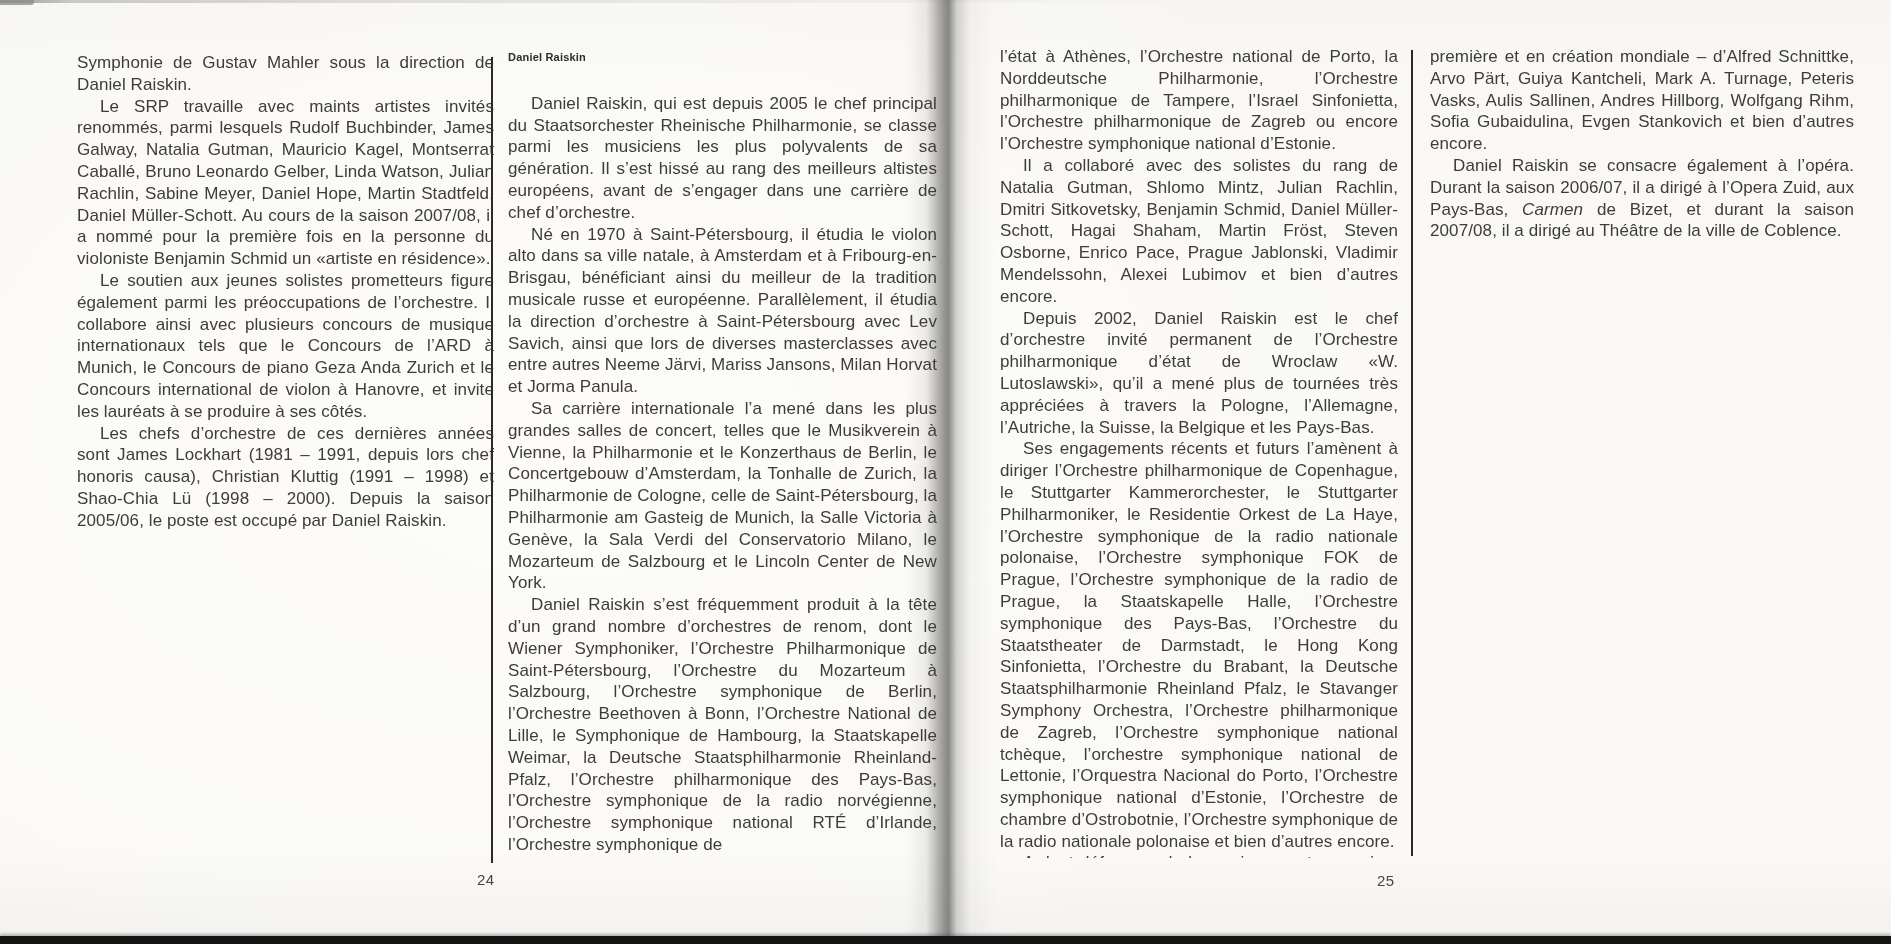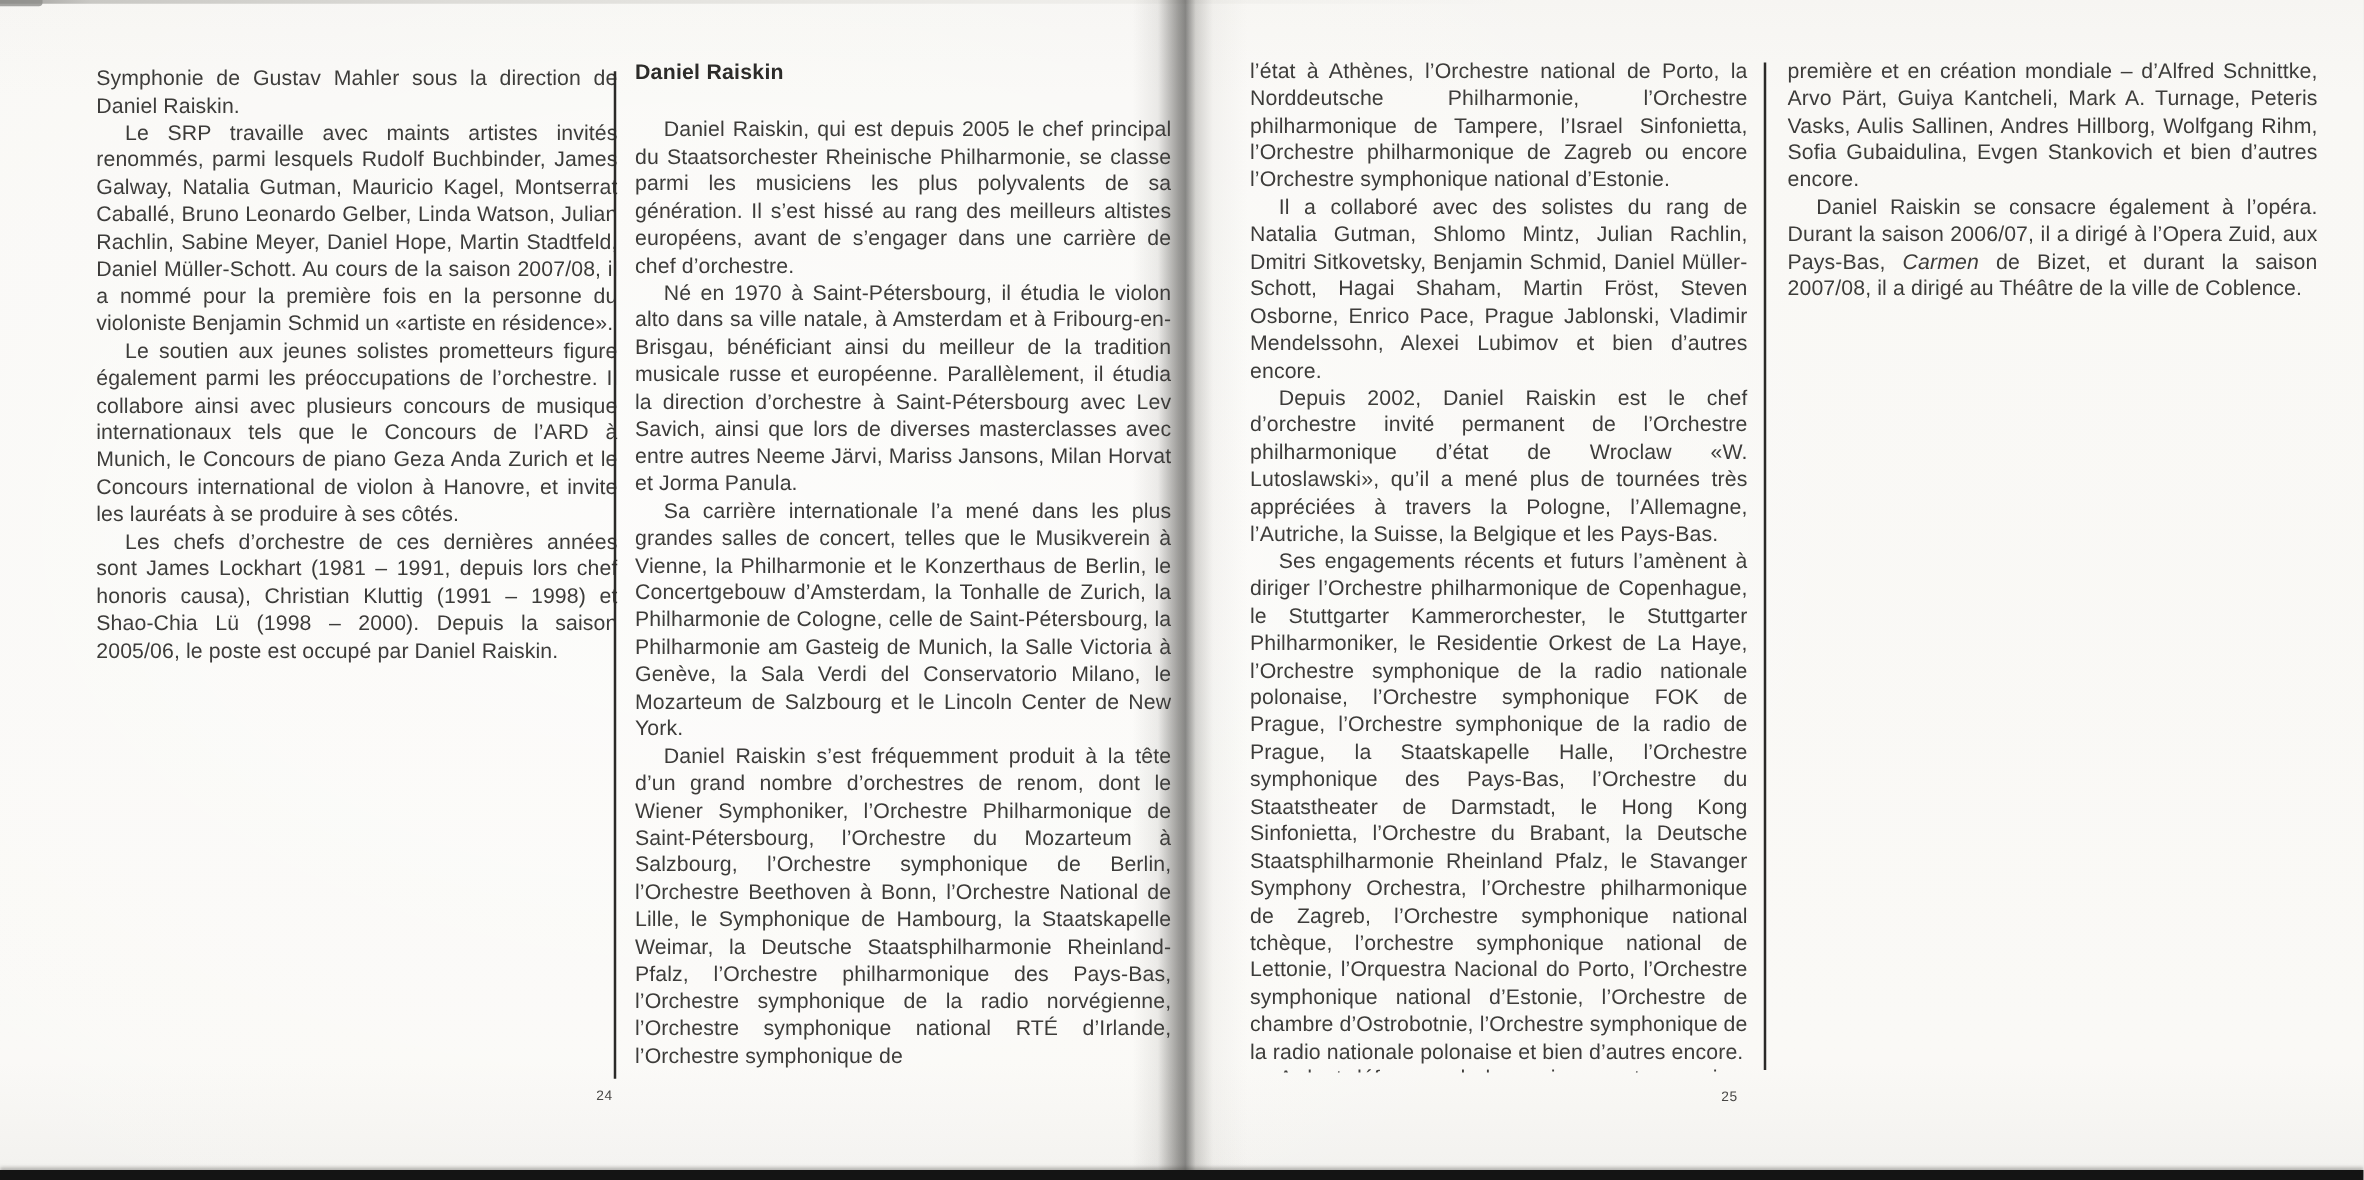--- a/index.html
+++ b/index.html
@@ -47,35 +47,35 @@
     position: absolute;
     text-align: justify;
     font-size: 17px;
     line-height: 21.8px;
     letter-spacing: 0.1px;
     overflow: hidden;
   }
   .col p { margin: 0; }
   .col p.indent { text-indent: 23px; }
   .heading {
-    font-size: 17px;
+    font-size: 11px;
     font-weight: bold;
     color: #2c2b29;
     margin: 0 0 24px 0;
     letter-spacing: 0.2px;
     text-align: left;
   }
   .rule {
     position: absolute;
     width: 2px;
     background: #2b2a28;
   }
   .pagenum {
     position: absolute;
-    font-size: 11px;
+    font-size: 15px;
     color: #47464 4;
     color: #474644;
     letter-spacing: 0.5px;
   }
   em { font-style: italic; }
 
   .colA { left: 60px;  top: 52px; width: 417px; height: 812px; margin-left: 17px; }
   .ruleA { left: 491px; top: 57px; height: 806px; }
   .colB { left: 508px; top: 47px; width: 429px; height: 818px; }
 

